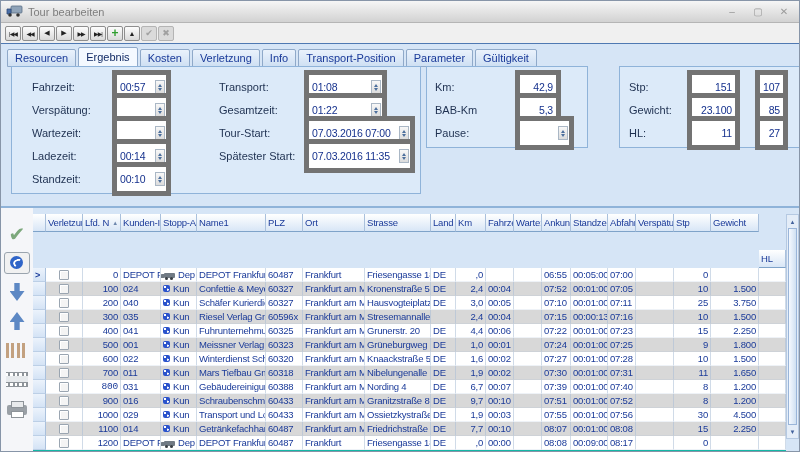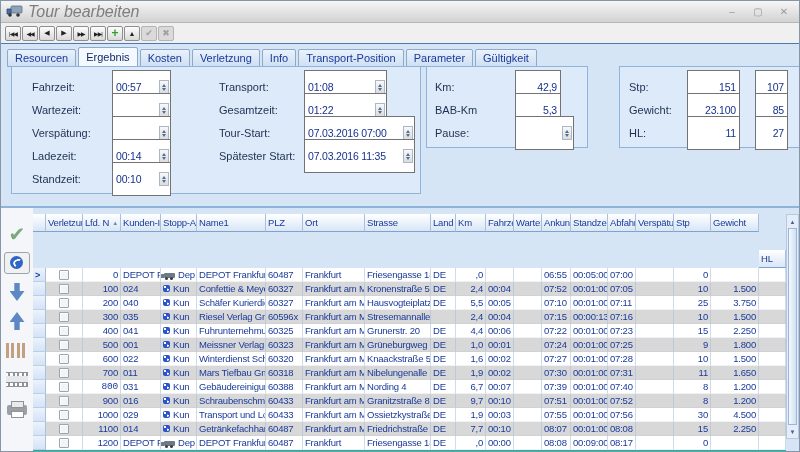--- a/index.html
+++ b/index.html
@@ -1,21 +1,21 @@
 <!DOCTYPE html>
 <html><head>
 <meta charset="utf-8">
 <style>
   html,body{margin:0;padding:0;background:#fff;}
   .window{position:relative;width:800px;height:452px;box-sizing:border-box;border:1px solid #8795a8;
     font-family:"Liberation Sans",sans-serif;overflow:hidden;background:#d6e5f6;}
   
   .titlebar{position:absolute;left:0;top:0;right:0;height:22px;display:flex;align-items:center;
     background:linear-gradient(#f6f6f6,#d2d2d2);border-bottom:1px solid #b5b5b5;padding-left:5px;box-sizing:border-box;}
-  .apptitle{font-size:16px;color:#7e7e7e;margin-left:5px;flex:1;font-style:italic;}
+  .apptitle{font-size:11px;color:#7e7e7e;margin-left:5px;flex:1;}
   .wincontrols{display:flex;align-items:center;margin-right:6px;gap:8px;}
   .wbtn{width:18px;height:13px;display:flex;align-items:center;justify-content:center;color:#9a9a9a;font-size:10px;line-height:1;}
   
   .toolbar{position:absolute;left:0;top:22px;right:0;height:21px;background:#f0f0f0;border-bottom:1px solid #4f79b2;
     display:flex;align-items:center;padding-left:4px;box-sizing:border-box;}
   .tbtn{width:16px;height:15px;margin-right:1px;background:linear-gradient(#fdfdfd,#d9d9d9);
     border:1px solid #8e8e8e;border-radius:2px;display:flex;align-items:center;justify-content:center;
     font-size:6px;color:#222;box-sizing:border-box;letter-spacing:-1px;}
   .tbtn.green{font-size:12px;font-weight:bold;color:#2f9e2f;letter-spacing:0;}
   .tbtn.small{font-size:7px;letter-spacing:0;}
@@ -30,21 +30,21 @@
   
   .panel{position:absolute;background:#dceaf9;border:1px solid #8fb3d9;box-sizing:border-box;}
   .panel-main{left:10px;top:21px;width:410px;height:128px;}
   .panel-km{left:425px;top:21px;width:162px;height:82px;}
   .panel-cap{left:618px;top:21px;width:204px;height:82px;}
   .fcol{position:absolute;}
   .frow{display:flex;align-items:center;height:16px;margin-bottom:7px;}
   .flabel{font-size:11px;color:#1e3050;white-space:nowrap;flex:none;}
   .fcol1 .flabel{width:80px;} .fcol2 .flabel{width:85px;}
   .fcolkm .flabel{width:80px;} .fcolcap .flabel{width:58px;}
-  .ebox{height:34px;background:#fff;border:1px solid #737373;box-sizing:border-box;display:flex;align-items:center;flex:none;overflow:hidden;}
+  .ebox{height:34px;background:#fff;border:5px solid #737373;box-sizing:border-box;display:flex;align-items:center;flex:none;overflow:hidden;}
   .eval{flex:1;font-size:10.5px;color:#15318d;padding:0 3px;white-space:nowrap;letter-spacing:-0.2px;}
   .ebox.r .eval{text-align:right;}
   .w59{width:59px;} .w83{width:83px;} .w111{width:111px;} .w46{width:46px;} .w59p{width:59px;} .w53{width:53px;} .w33{width:33px;}
   .spin{flex:none;width:10px;height:14px;margin-right:1px;background:linear-gradient(#f8f8f8,#dcdcdc);
     border:1px solid #aab7c5;box-sizing:border-box;display:flex;flex-direction:column;align-items:center;justify-content:center;}
   .spin::before{content:'';width:0;height:0;border-left:2.5px solid transparent;border-right:2.5px solid transparent;border-bottom:3.5px solid #4d6f9d;margin-bottom:1px;}
   .spin::after{content:'';width:0;height:0;border-left:2.5px solid transparent;border-right:2.5px solid transparent;border-top:3.5px solid #4d6f9d;}
   .pct{font-size:11px;color:#2c3b55;margin-left:12px;}
   .mlbox{margin-left:15px;}
   
@@ -152,28 +152,28 @@
     <div class="panel panel-main">
       <div class="fcol fcol1" style="left:20px;top:12px;">
         <div class="frow">
             <span class="flabel">Fahrzeit:</span>
           <span class="ebox w59">
               <span class="eval">00:57</span>
               <span class="spin"></span>
             </span>
           </div>
         <div class="frow">
-            <span class="flabel">Wartezeit:</span>
+            <span class="flabel">Verspätung:</span>
           <span class="ebox w59">
               <span class="eval"></span>
               <span class="spin"></span>
             </span>
           </div>
         <div class="frow">
-            <span class="flabel">Verspätung:</span>
+            <span class="flabel">Wartezeit:</span>
           <span class="ebox w59">
               <span class="eval"></span>
               <span class="spin"></span>
             </span>
           </div>
         <div class="frow">
             <span class="flabel">Ladezeit:</span>
           <span class="ebox w59">
               <span class="eval">00:14</span>
               <span class="spin"></span>
@@ -433,21 +433,21 @@
               <div class="gcell" style="width: 40px;">040</div>
               <div class="gcell" style="width: 36px;">
                 <span class="kunico"></span>
                 <span>Kun</span>
               </div>
               <div class="gcell" style="width: 69px;">Schäfer Kurierdien</div>
               <div class="gcell" style="width: 37px;">60327</div>
               <div class="gcell" style="width: 62px;">Frankfurt am Mai</div>
               <div class="gcell" style="width: 66px;">Hausvogteiplatz 2</div>
               <div class="gcell" style="width: 25px;">DE</div>
-              <div class="gcell a-right" style="width: 30px;">5,5</div>
+              <div class="gcell a-right" style="width: 30px;">3,0</div>
               <div class="gcell" style="width: 28px;">00:05</div>
               <div class="gcell" style="width: 28px;"></div>
               <div class="gcell" style="width: 29px;">07:10</div>
               <div class="gcell" style="width: 37px;">00:01:00</div>
               <div class="gcell" style="width: 28px;">07:11</div>
               <div class="gcell" style="width: 38px;"></div>
               <div class="gcell a-right" style="width: 37px;">25</div>
               <div class="gcell a-right" style="width: 48px;">3.750</div>
               <div class="gcell" style="width: 27px;"></div>
             </div>

